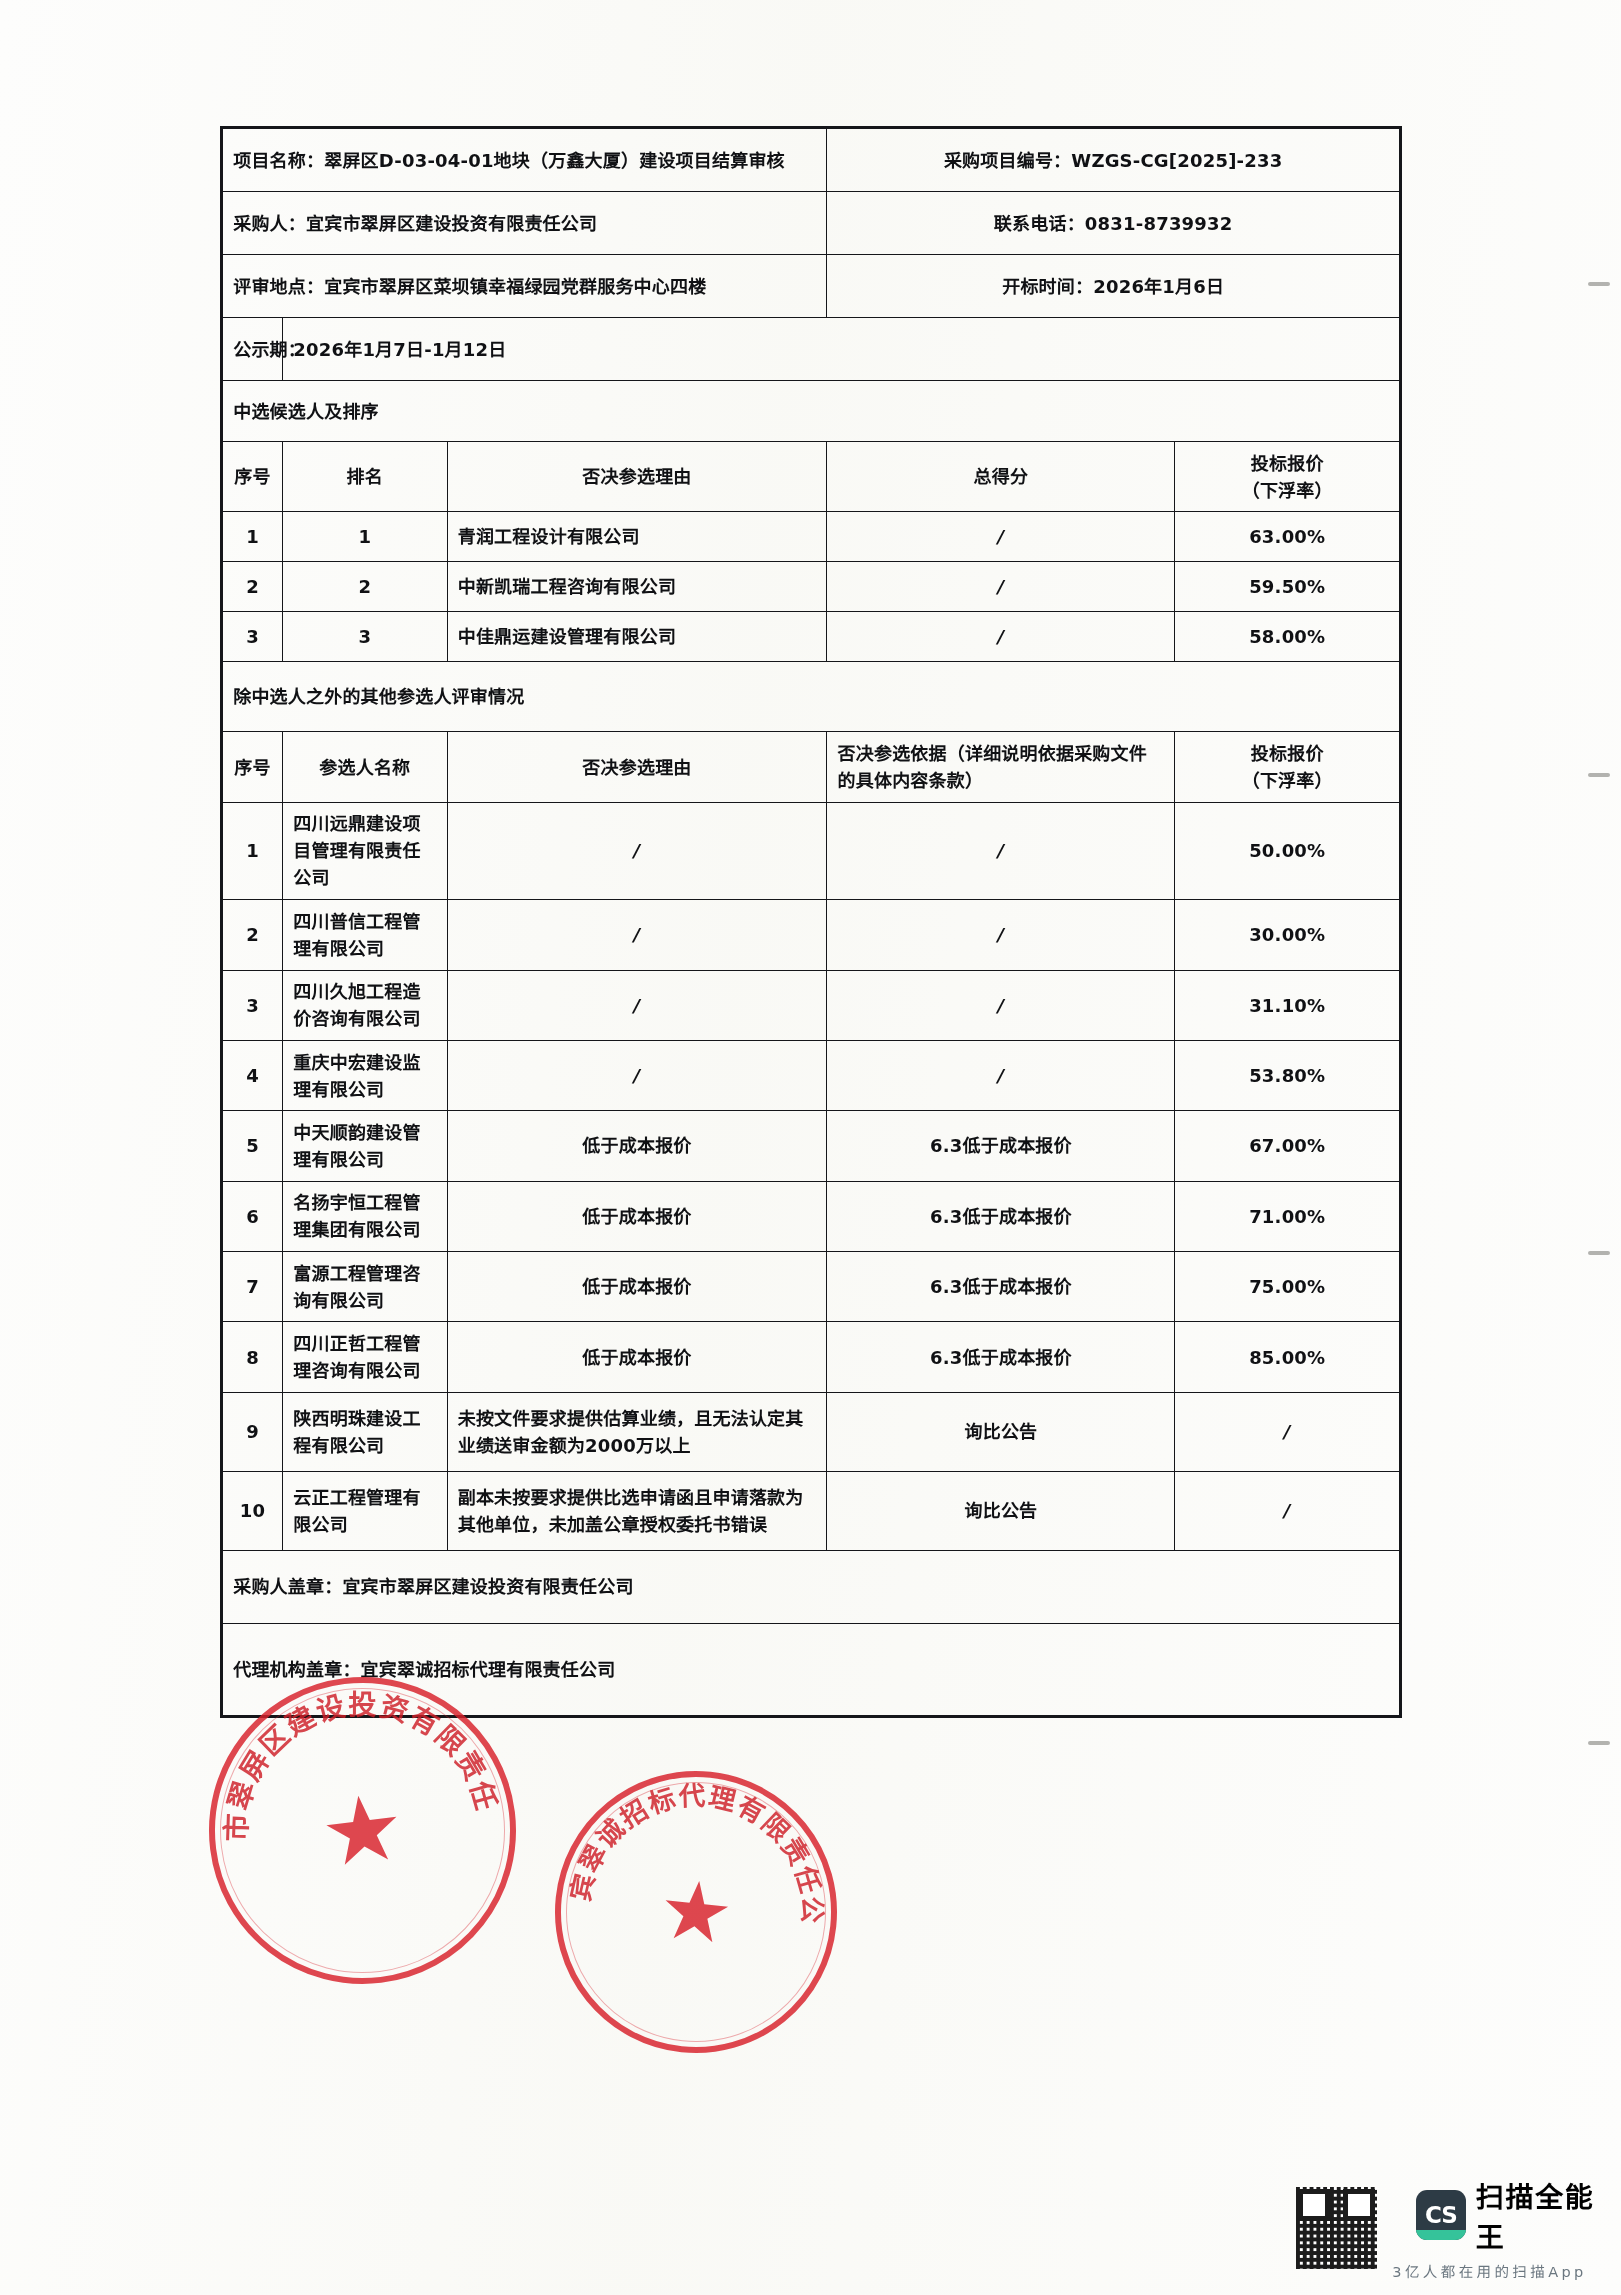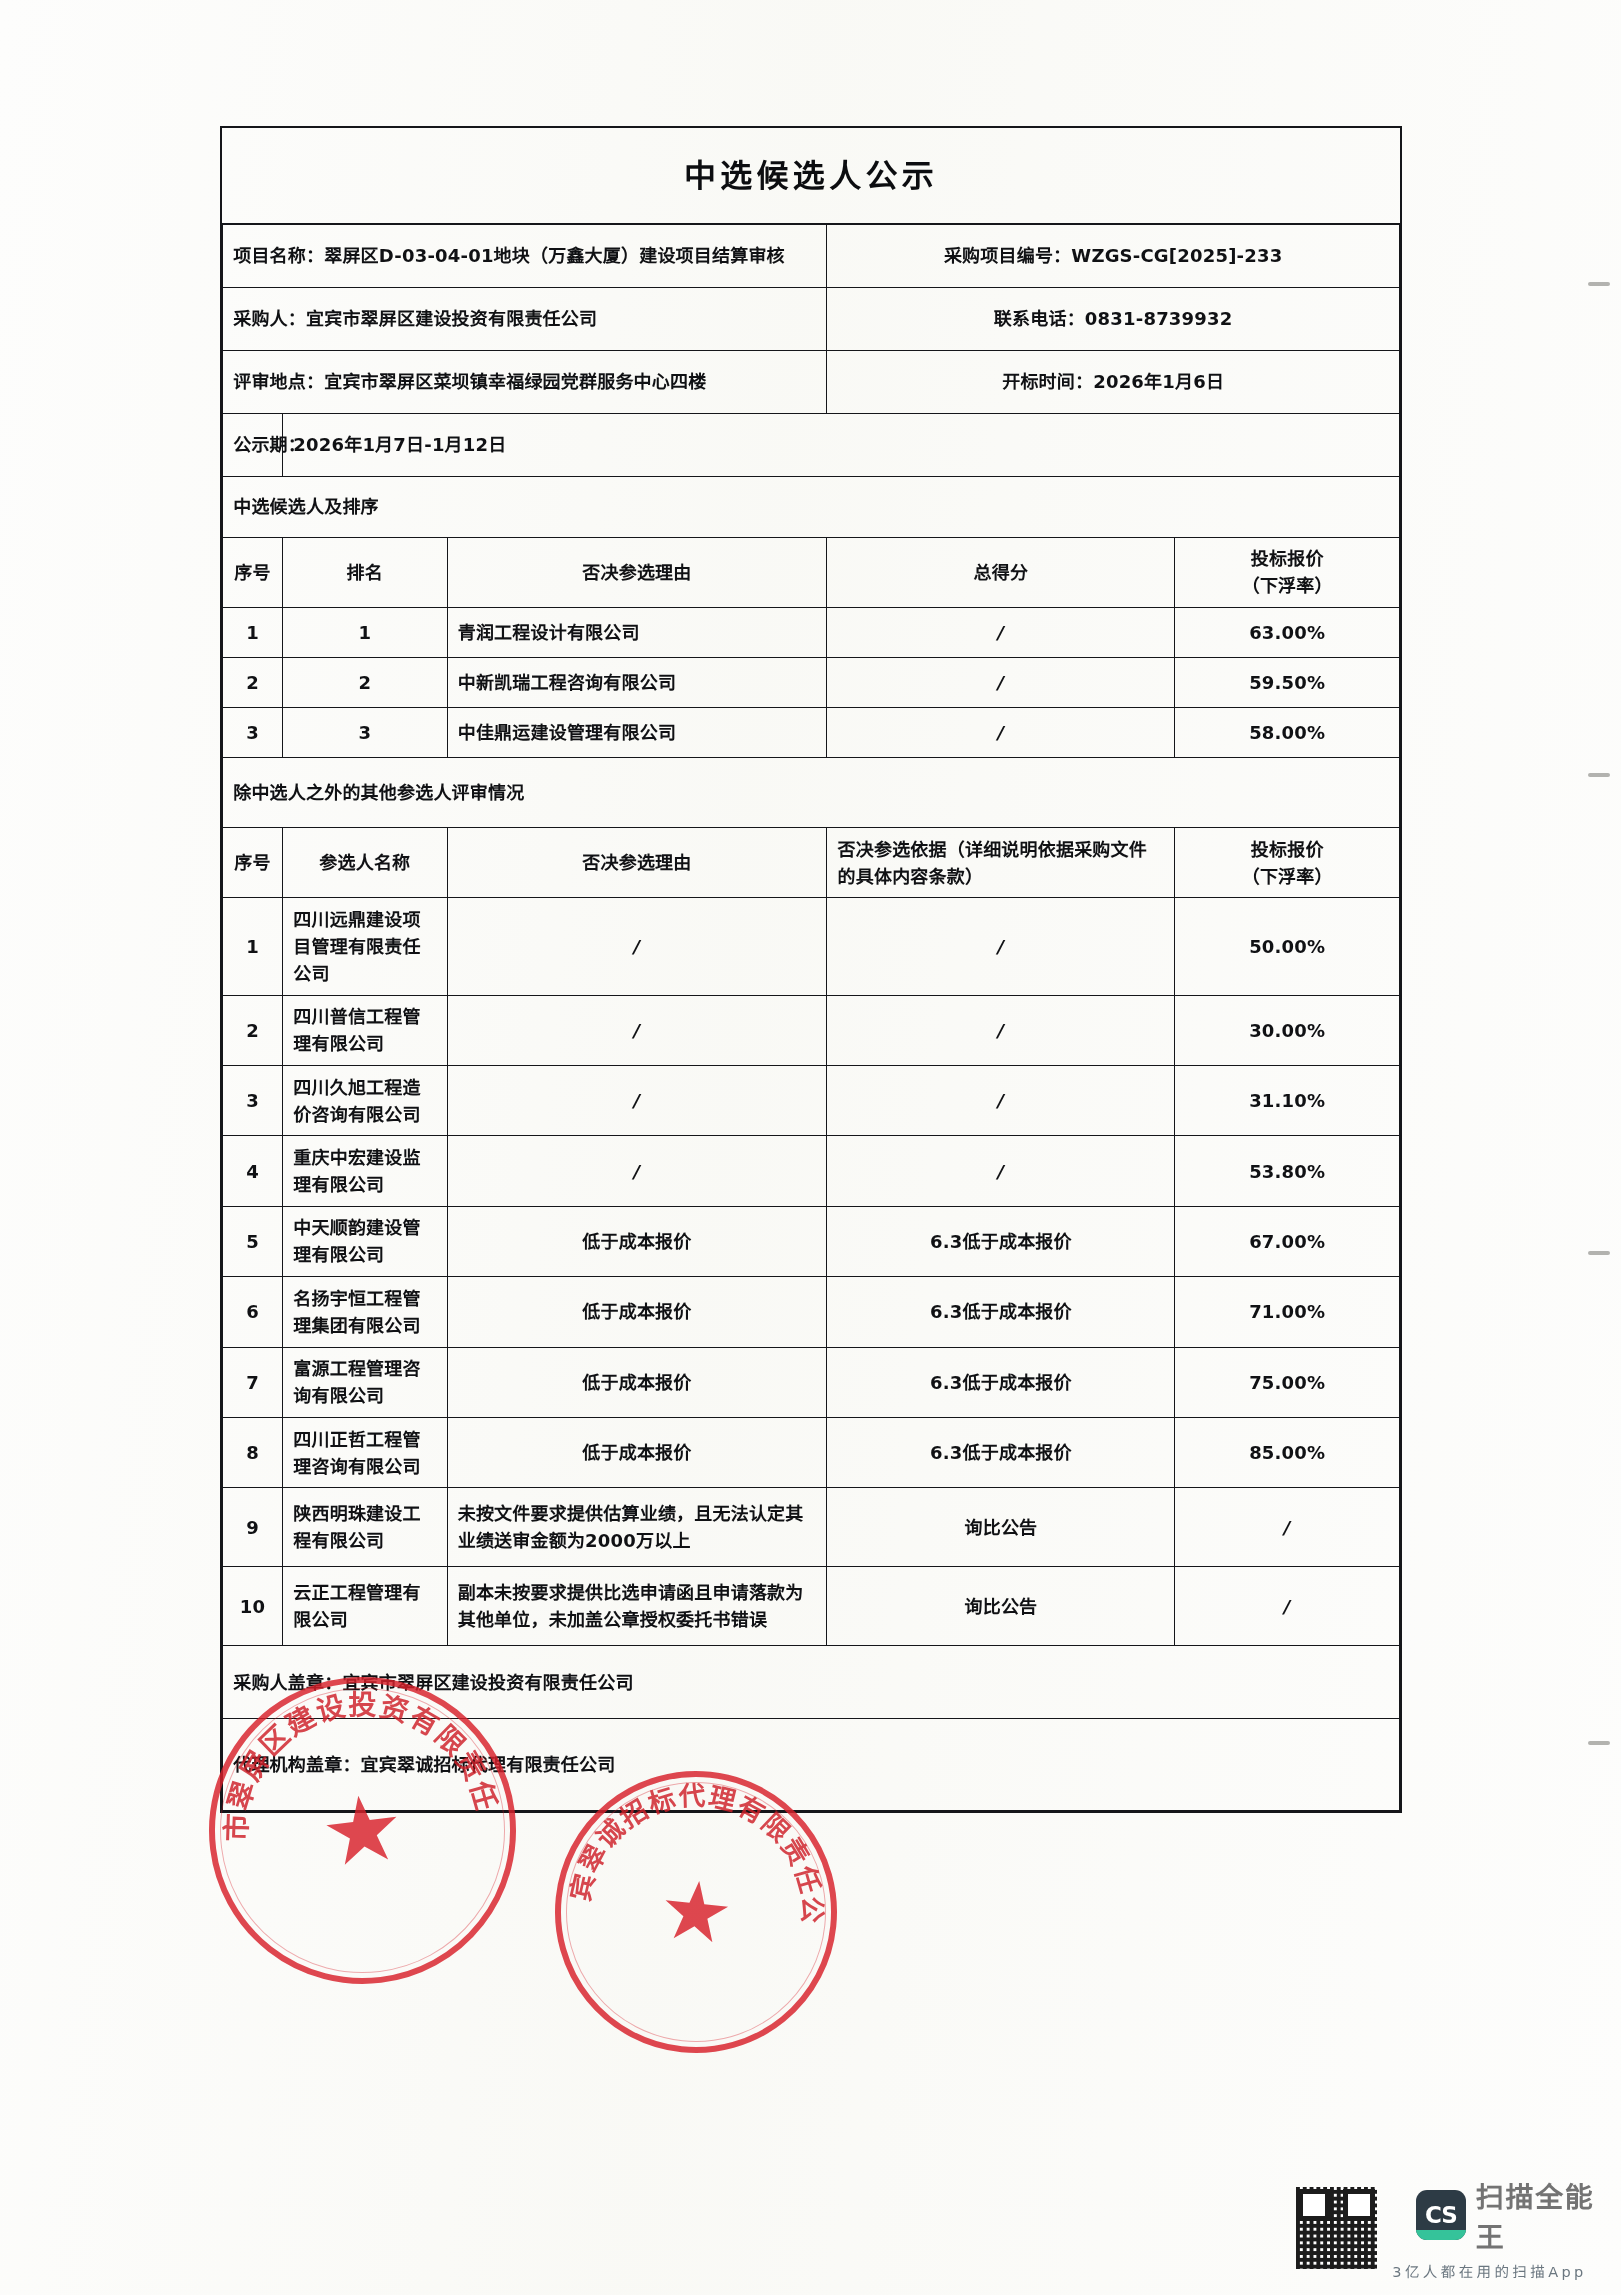--- a/index.html
+++ b/index.html
@@ -204,21 +204,21 @@
   #cs-badge::after {
     content: "";
     position: absolute;
     left: 0; right: 0; bottom: 0;
     height: 10.2px;
     background: #35c39a;
   }
   #cs-name {
     font-size: 28px;
     font-weight: 700;
-    color: #737373;
+    color: #000000;
     letter-spacing: 1.7px;
   }
   #cs-tag {
     font-size: 14.5px;
     color: #6b7780;
     letter-spacing: 3.4px;
   }
 </style>
 </head>
 <body>
@@ -235,25 +235,20 @@
     <table class="dt">
       <colgroup>
         <col style="width:53px">
         <col style="width:145px">
         <col style="width:335px">
         <col style="width:307px">
         <col style="width:198px">
       </colgroup>
 
       <tbody>
-          <tr>
-        <td class="title-cell" colspan="5">
-          <span class="doc-title">中选候选人公示</span>
-        </td>
-      </tr>
 
       <tr>
         <td class="info-cell" colspan="3">项目名称：翠屏区D-03-04-01地块（万鑫大厦）建设项目结算审核</td>
         <td class="info-cell ctr" colspan="2">采购项目编号：WZGS-CG[2025]-233</td>
       </tr>
       <tr>
         <td class="info-cell" colspan="3">采购人：宜宾市翠屏区建设投资有限责任公司</td>
         <td class="info-cell ctr" colspan="2">联系电话：0831-8739932</td>
       </tr>
       <tr>

